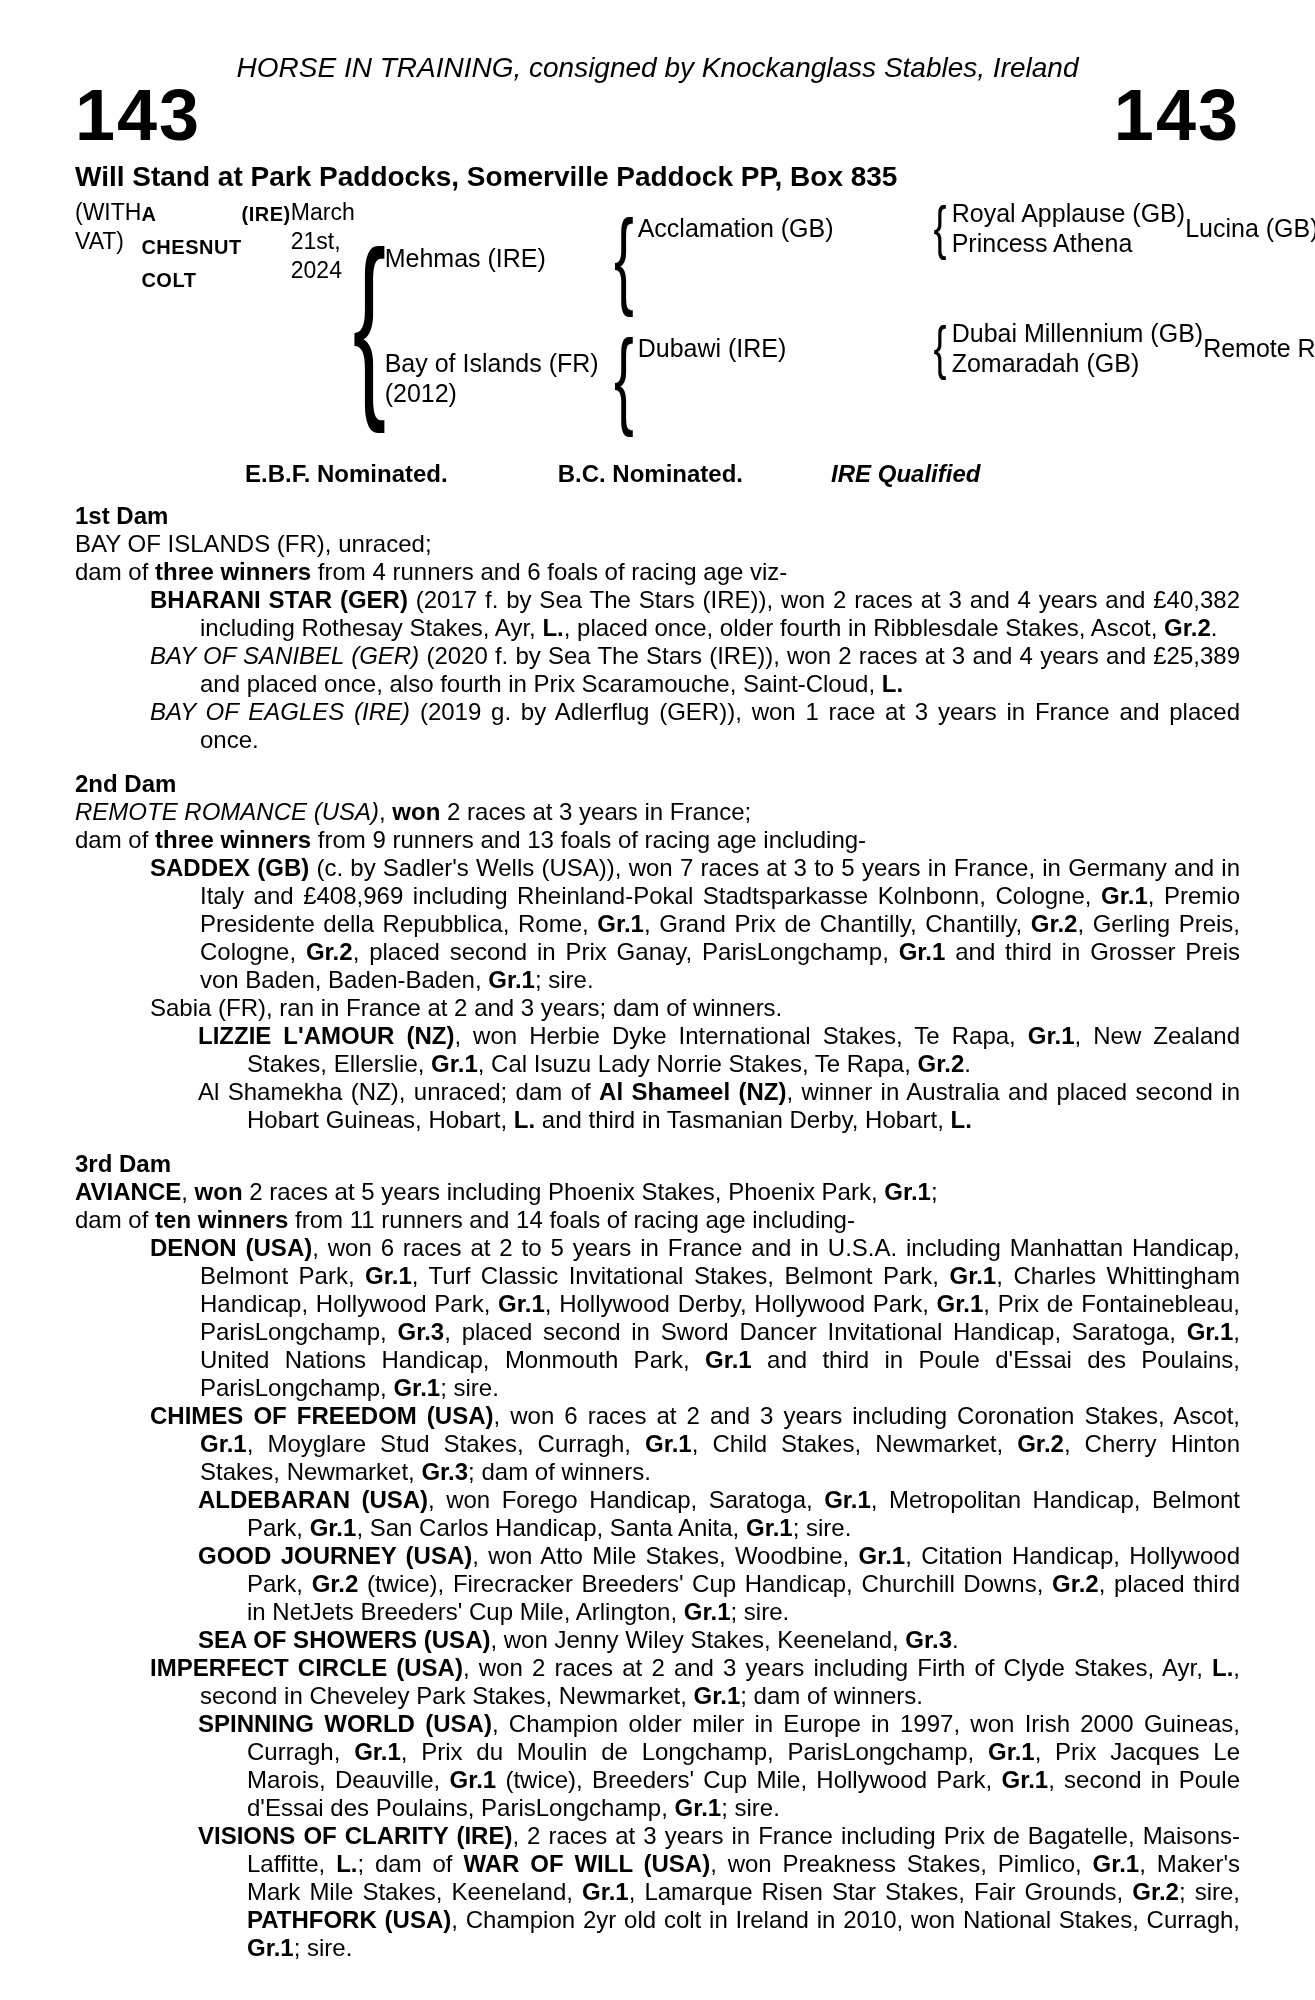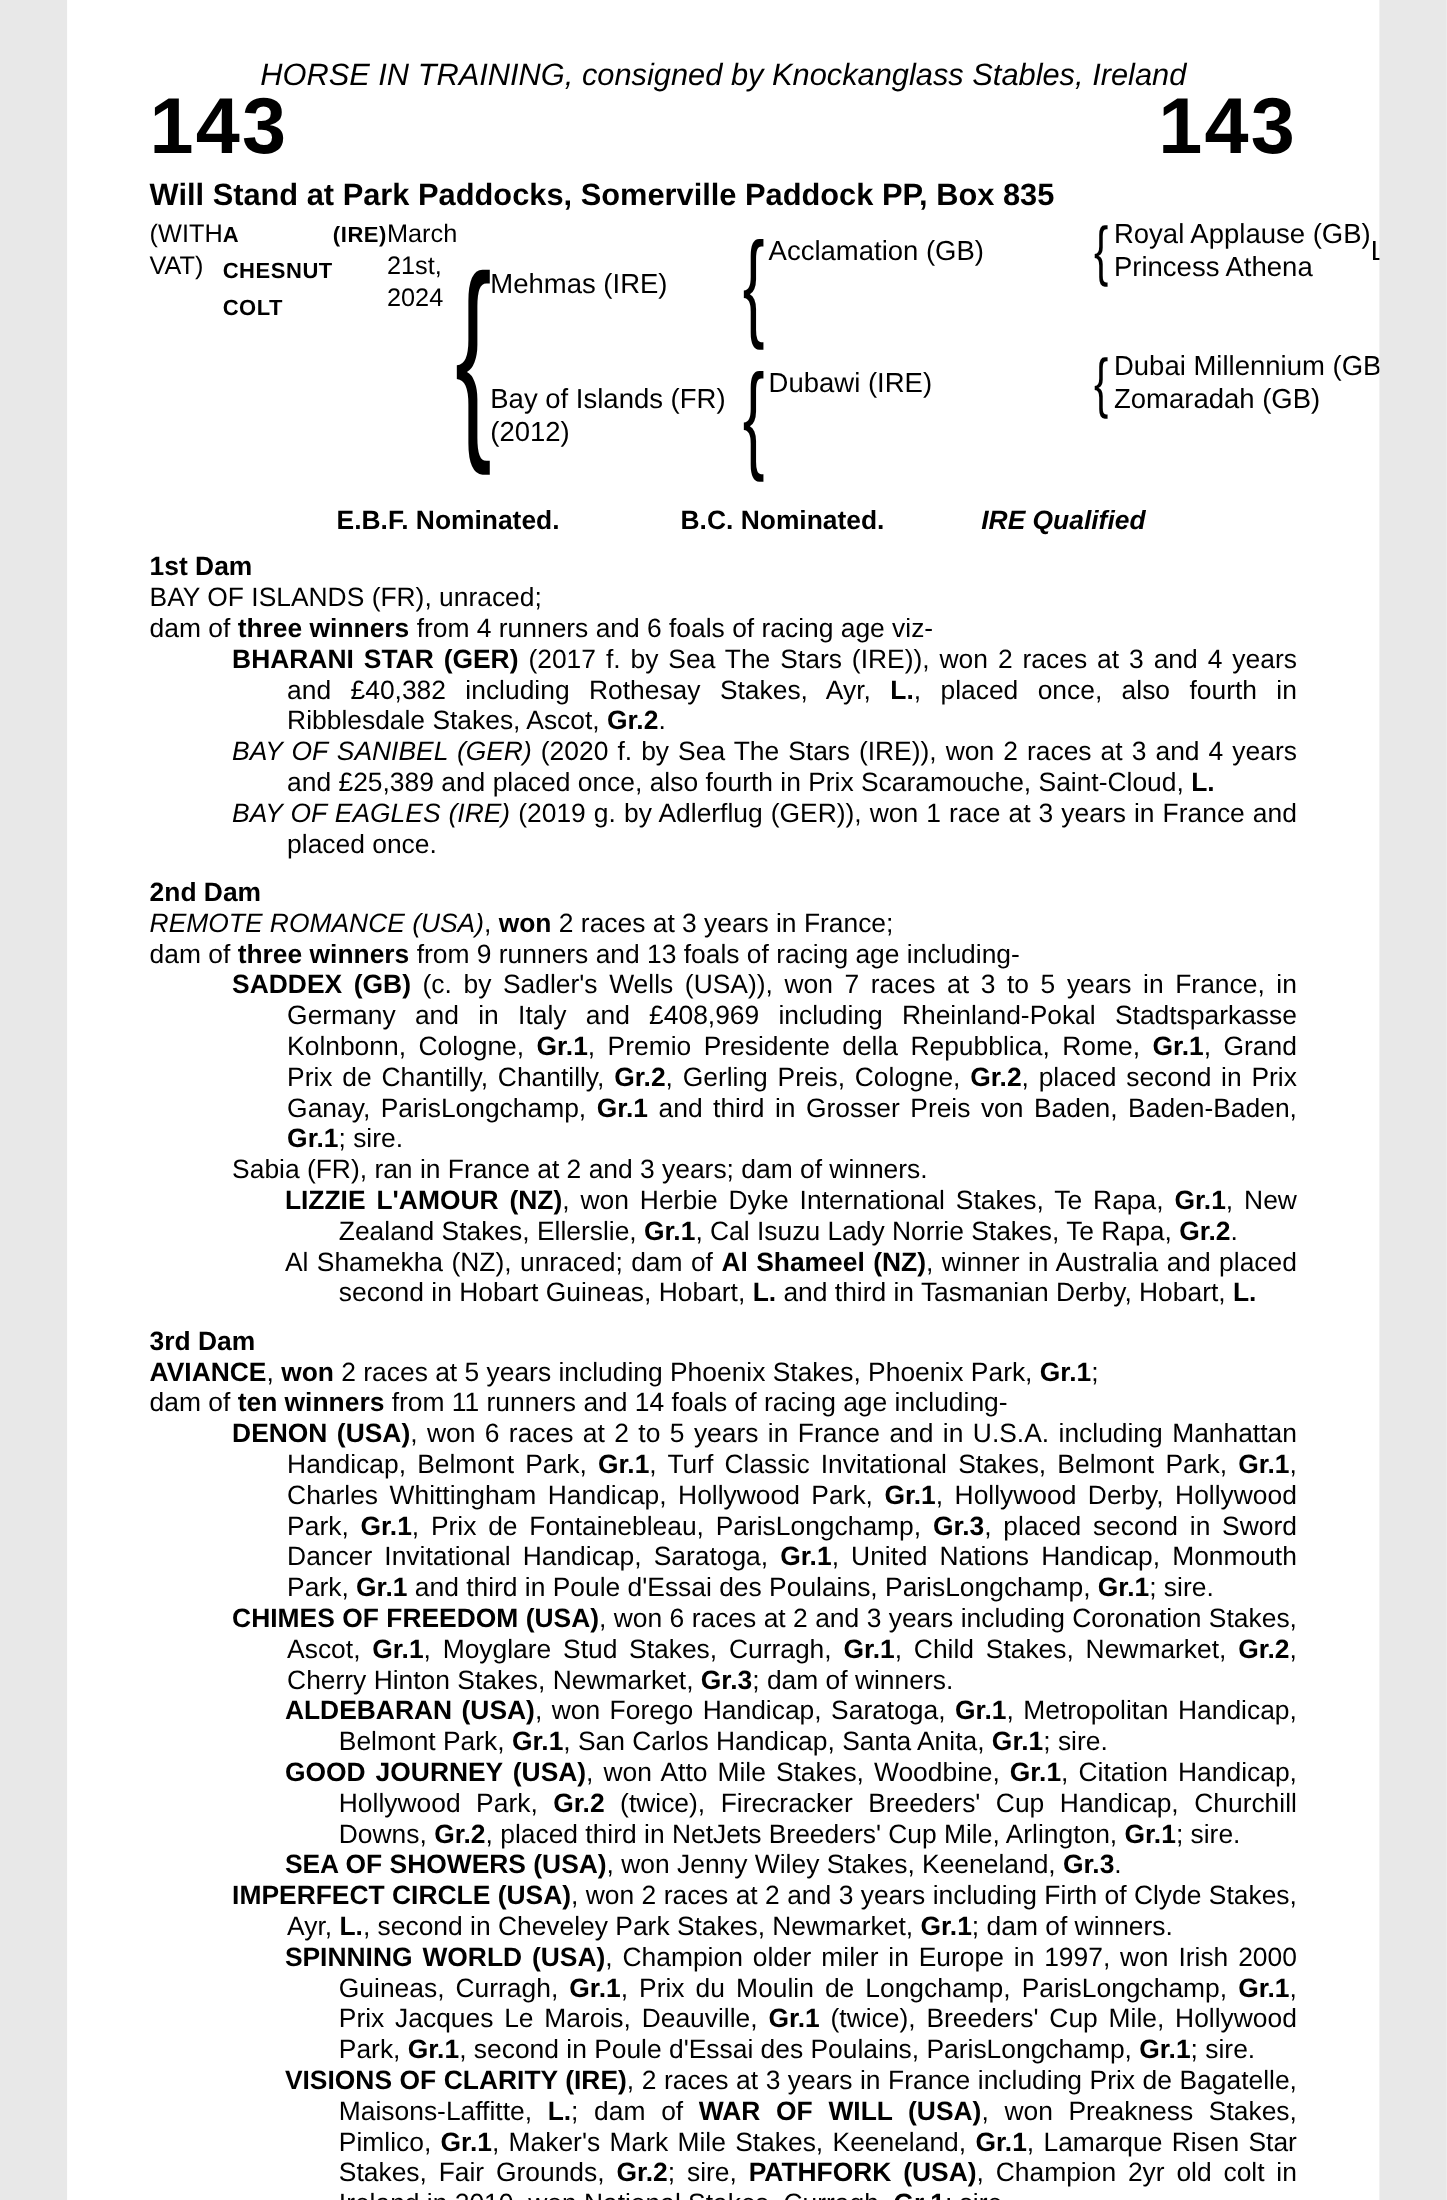--- a/index.html
+++ b/index.html
@@ -1,17 +1,17 @@
 <!DOCTYPE html>
 <html><head>
 <meta charset="utf-8">
 <style>
   html,body { margin:0; padding:0; background:#e8e8e8; }
   .page {
-    width:1193px; height:2000px; background:#ffffff; color:#000;
+    width:1315px; height:2000px; background:#ffffff; color:#000;
     font-family:"Liberation Sans", sans-serif; position:relative;
     margin:0 auto; overflow:hidden; box-sizing:border-box;
     padding:52px 75px 0 75px;
   }
   
   .header-title {
     text-align:center; font-style:italic; font-size:28px; line-height:32px;
     white-space:nowrap;
   }
   .lot-row {
@@ -164,21 +164,21 @@
     <span class="n1">E.B.F. Nominated.</span>
     <span class="n2">B.C. Nominated.</span>
     <span class="n3">IRE Qualified</span>
   </div>
 
   <div class="ped-text">
       <div class="section">
         <div class="sec-heading">1st Dam</div>
         <p class="ind0"><span>BAY OF ISLANDS (FR), unraced;</span></p>
         <p class="ind0"><span>dam of </span><span class="b">three winners</span><span> from 4 runners and 6 foals of racing age viz-</span></p>
-        <p class="ind1"><span class="b">BHARANI STAR (GER)</span><span> (2017 f. by Sea The Stars (IRE)), won 2 races at 3 and 4 years and £40,382 including Rothesay Stakes, Ayr, </span><span class="b">L.</span><span>, placed once, also fourth in Ribblesdale Stakes, Ascot, </span><span class="b">Gr.2</span><span>.</span></p>
+        <p class="ind1"><span class="b">BHARANI STAR (GER)</span><span> (2017 f. by Sea The Stars (IRE)), won 2 races at 3 and 4 years and £40,382 including Rothesay Stakes, Ayr, </span><span class="b">L.</span><span>, placed once, older fourth in Ribblesdale Stakes, Ascot, </span><span class="b">Gr.2</span><span>.</span></p>
         <p class="ind1"><span class="i">BAY OF SANIBEL (GER)</span><span> (2020 f. by Sea The Stars (IRE)), won 2 races at 3 and 4 years and £25,389 and placed once, also fourth in Prix Scaramouche, Saint-Cloud, </span><span class="b">L.</span></p>
         <p class="ind1"><span class="i">BAY OF EAGLES (IRE)</span><span> (2019 g. by Adlerflug (GER)), won 1 race at 3 years in France and placed once.</span></p>
       </div>
       <div class="section">
         <div class="sec-heading">2nd Dam</div>
         <p class="ind0"><span class="i">REMOTE ROMANCE (USA)</span><span>, </span><span class="b">won</span><span> 2 races at 3 years in France;</span></p>
         <p class="ind0"><span>dam of </span><span class="b">three winners</span><span> from 9 runners and 13 foals of racing age including-</span></p>
         <p class="ind1"><span class="b">SADDEX (GB)</span><span> (c. by Sadler's Wells (USA)), won 7 races at 3 to 5 years in France, in Germany and in Italy and £408,969 including Rheinland-Pokal Stadtsparkasse Kolnbonn, Cologne, </span><span class="b">Gr.1</span><span>, Premio Presidente della Repubblica, Rome, </span><span class="b">Gr.1</span><span>, Grand Prix de Chantilly, Chantilly, </span><span class="b">Gr.2</span><span>, Gerling Preis, Cologne, </span><span class="b">Gr.2</span><span>, placed second in Prix Ganay, ParisLongchamp, </span><span class="b">Gr.1</span><span> and third in Grosser Preis von Baden, Baden-Baden, </span><span class="b">Gr.1</span><span>; sire.</span></p>
         <p class="ind1"><span>Sabia (FR), ran in France at 2 and 3 years; dam of winners.</span></p>
         <p class="ind2"><span class="b">LIZZIE L'AMOUR (NZ)</span><span>, won Herbie Dyke International Stakes, Te Rapa, </span><span class="b">Gr.1</span><span>, New Zealand Stakes, Ellerslie, </span><span class="b">Gr.1</span><span>, Cal Isuzu Lady Norrie Stakes, Te Rapa, </span><span class="b">Gr.2</span><span>.</span></p>

